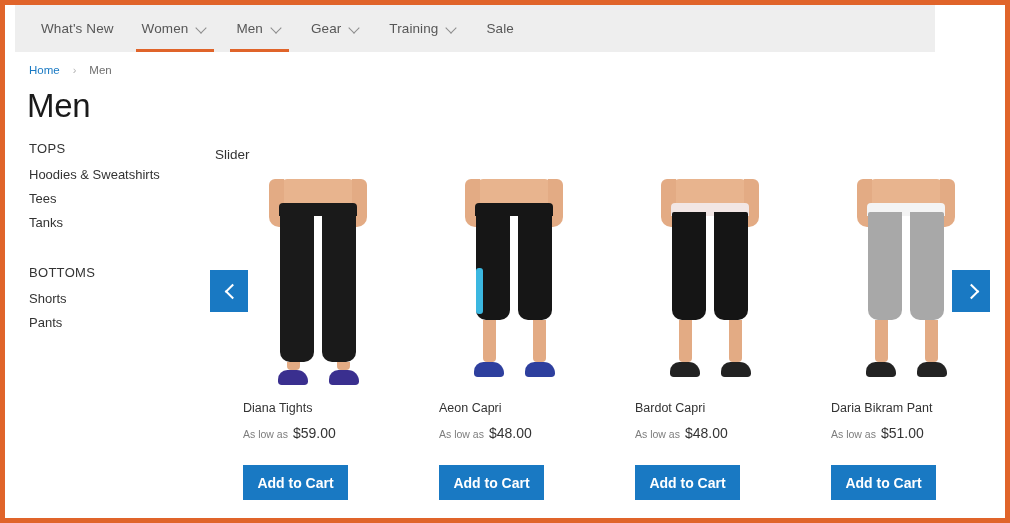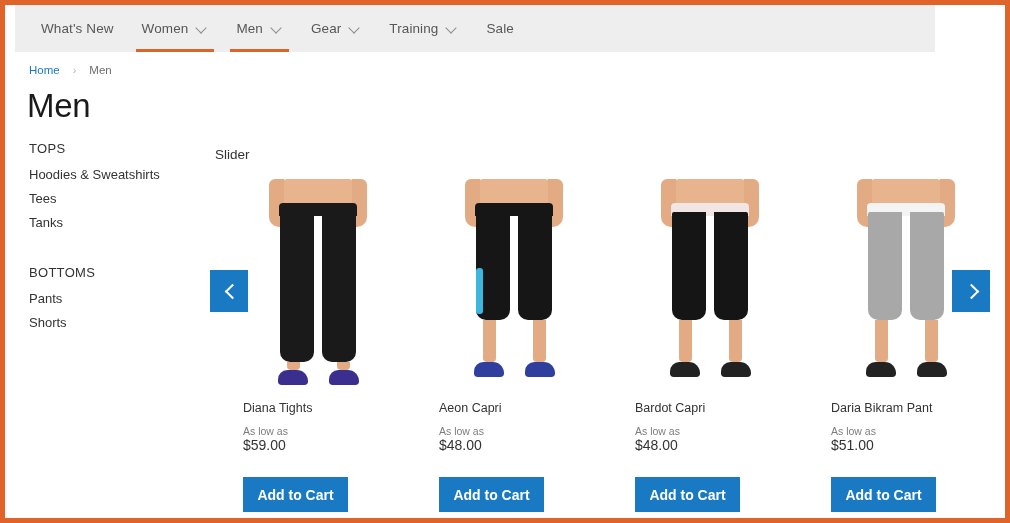--- a/index.html
+++ b/index.html
@@ -170,21 +170,20 @@
     margin-left: 28px;
     font-size: 12.5px;
     color: #333333;
   }
 
   .product-price {
     margin-top: 10px;
     margin-left: 28px;
     display: flex;
     align-items: baseline;
-    flex-direction: column;
   }
   .price-label {
     font-size: 10.5px;
     color: #7d7d7d;
     margin-right: 5px;
   }
   .price-value {
     font-size: 14px;
     color: #333333;
   }
@@ -327,22 +326,22 @@
 
     <h1 class="page-title">Men</h1>
 
     <aside class="sidebar" id="sidebar">
         <div class="side-group-title">TOPS</div>
         <div class="side-link">Hoodies &amp; Sweatshirts</div>
         <div class="side-link">Tees</div>
         <div class="side-link">Tanks</div>
         <div class="side-gap"></div>
         <div class="side-group-title">BOTTOMS</div>
+        <div class="side-link">Shorts</div>
         <div class="side-link">Pants</div>
-        <div class="side-link">Shorts</div>
       </aside>
 
     <div class="slider-heading">Slider</div>
 
     <section class="slider-area">
       <div class="products" id="products">
           <div class="product"><div class="product-photo">
               <div class="model">
                 <div class="torso"></div>
                 <div class="arm-l"></div>

